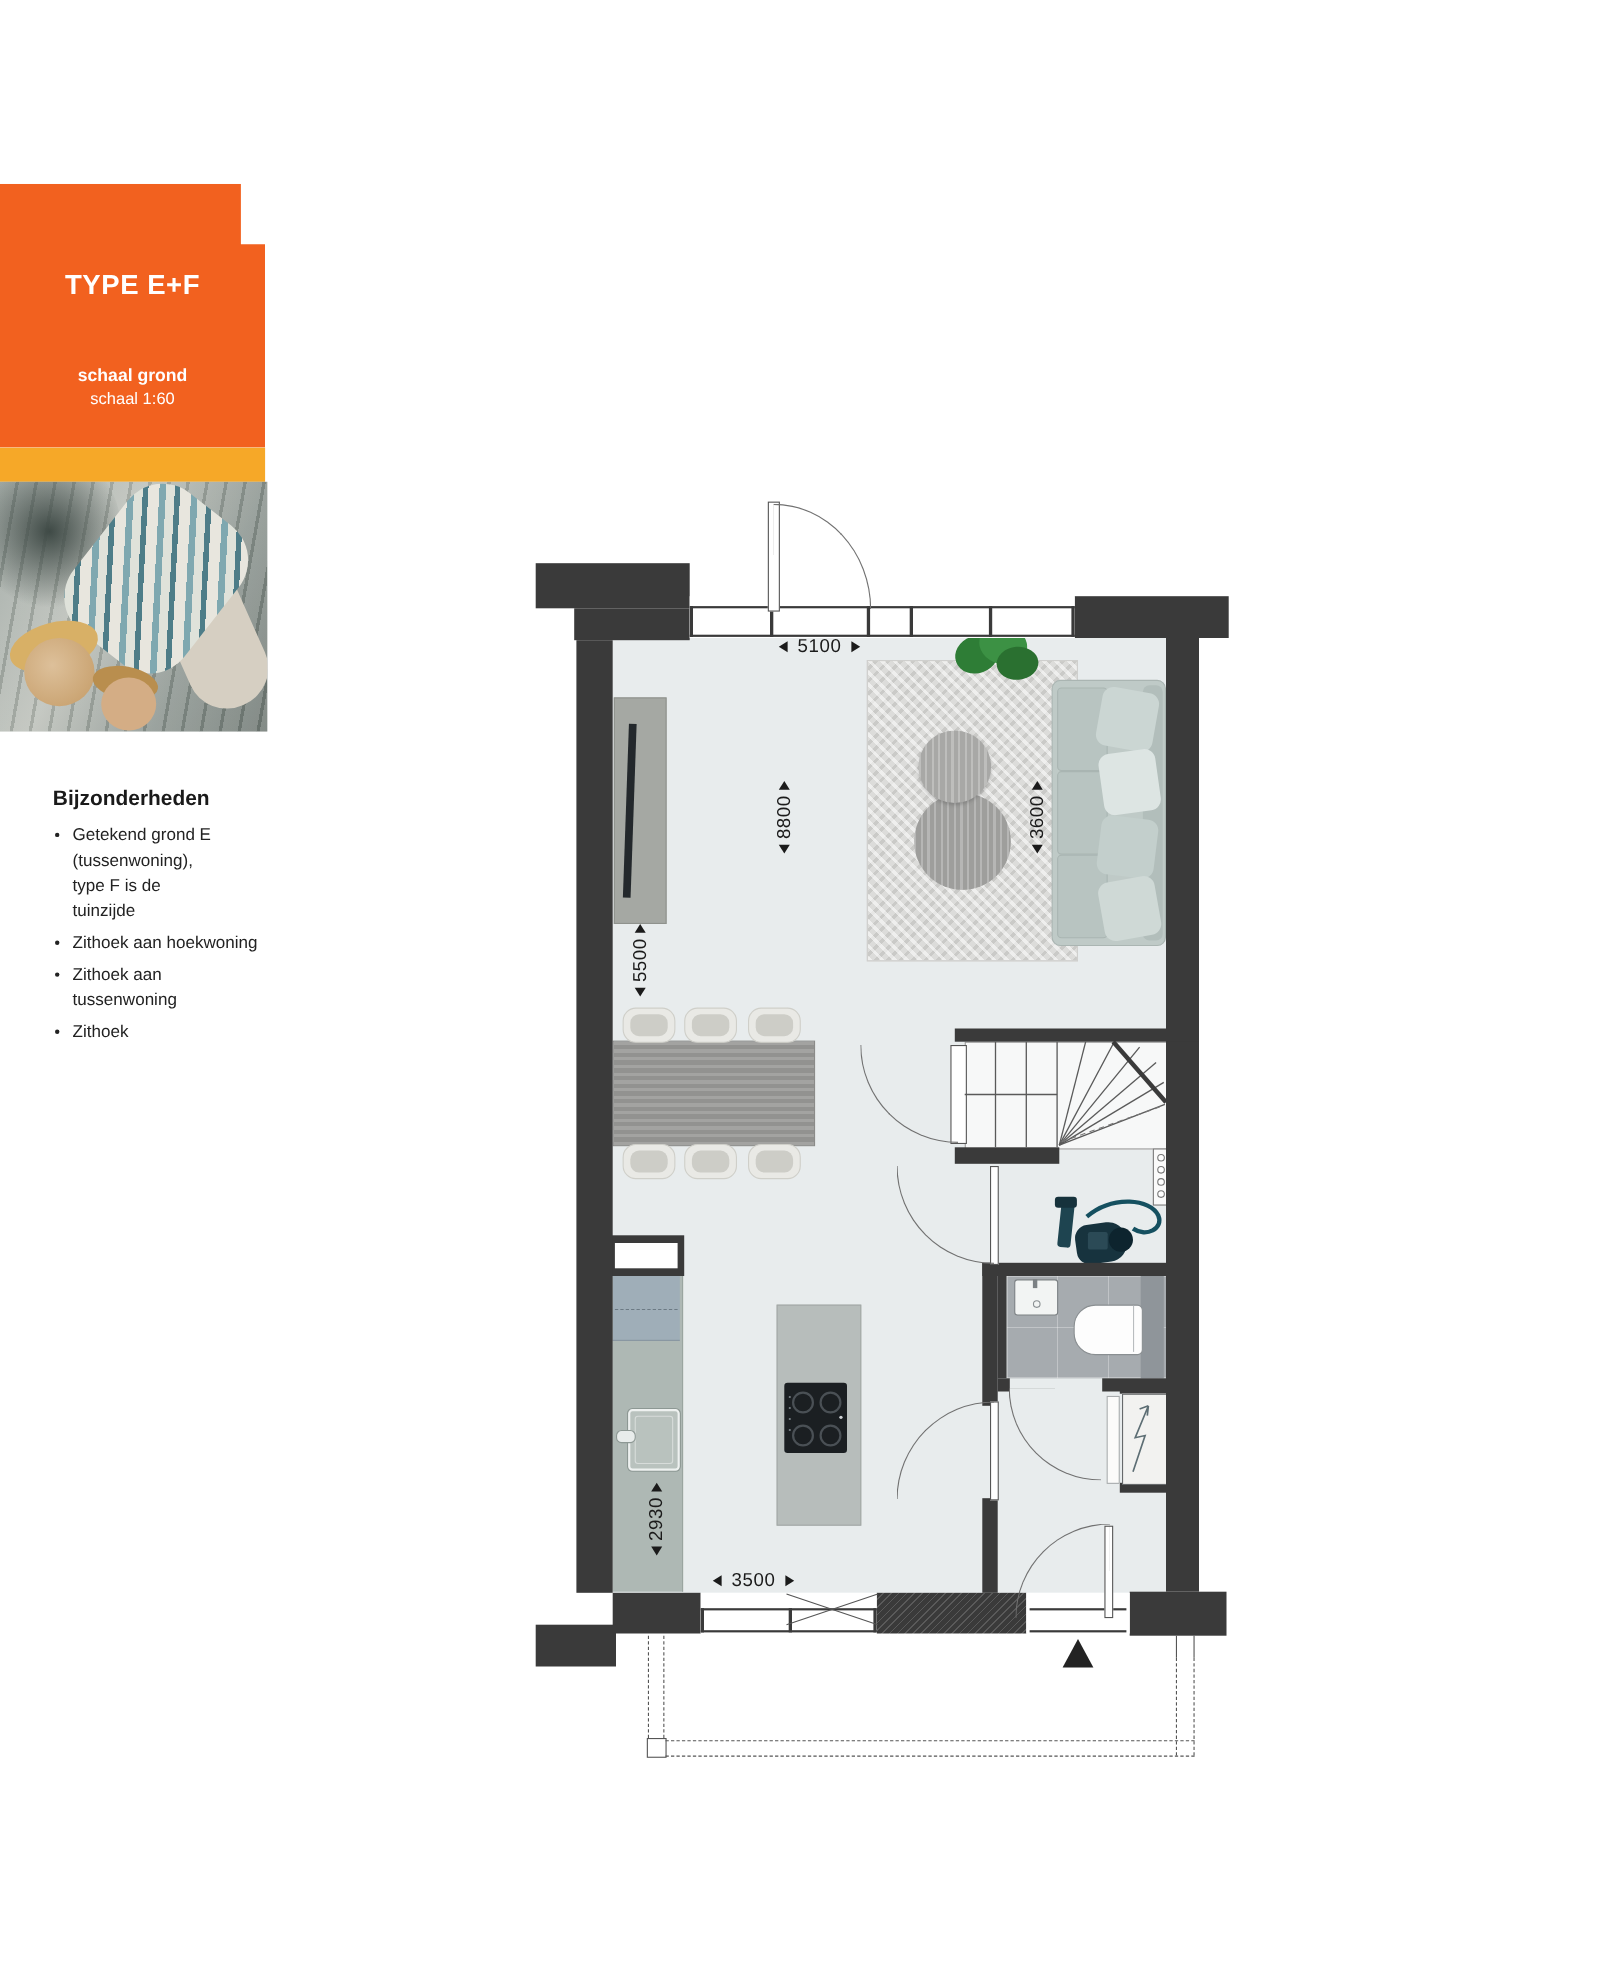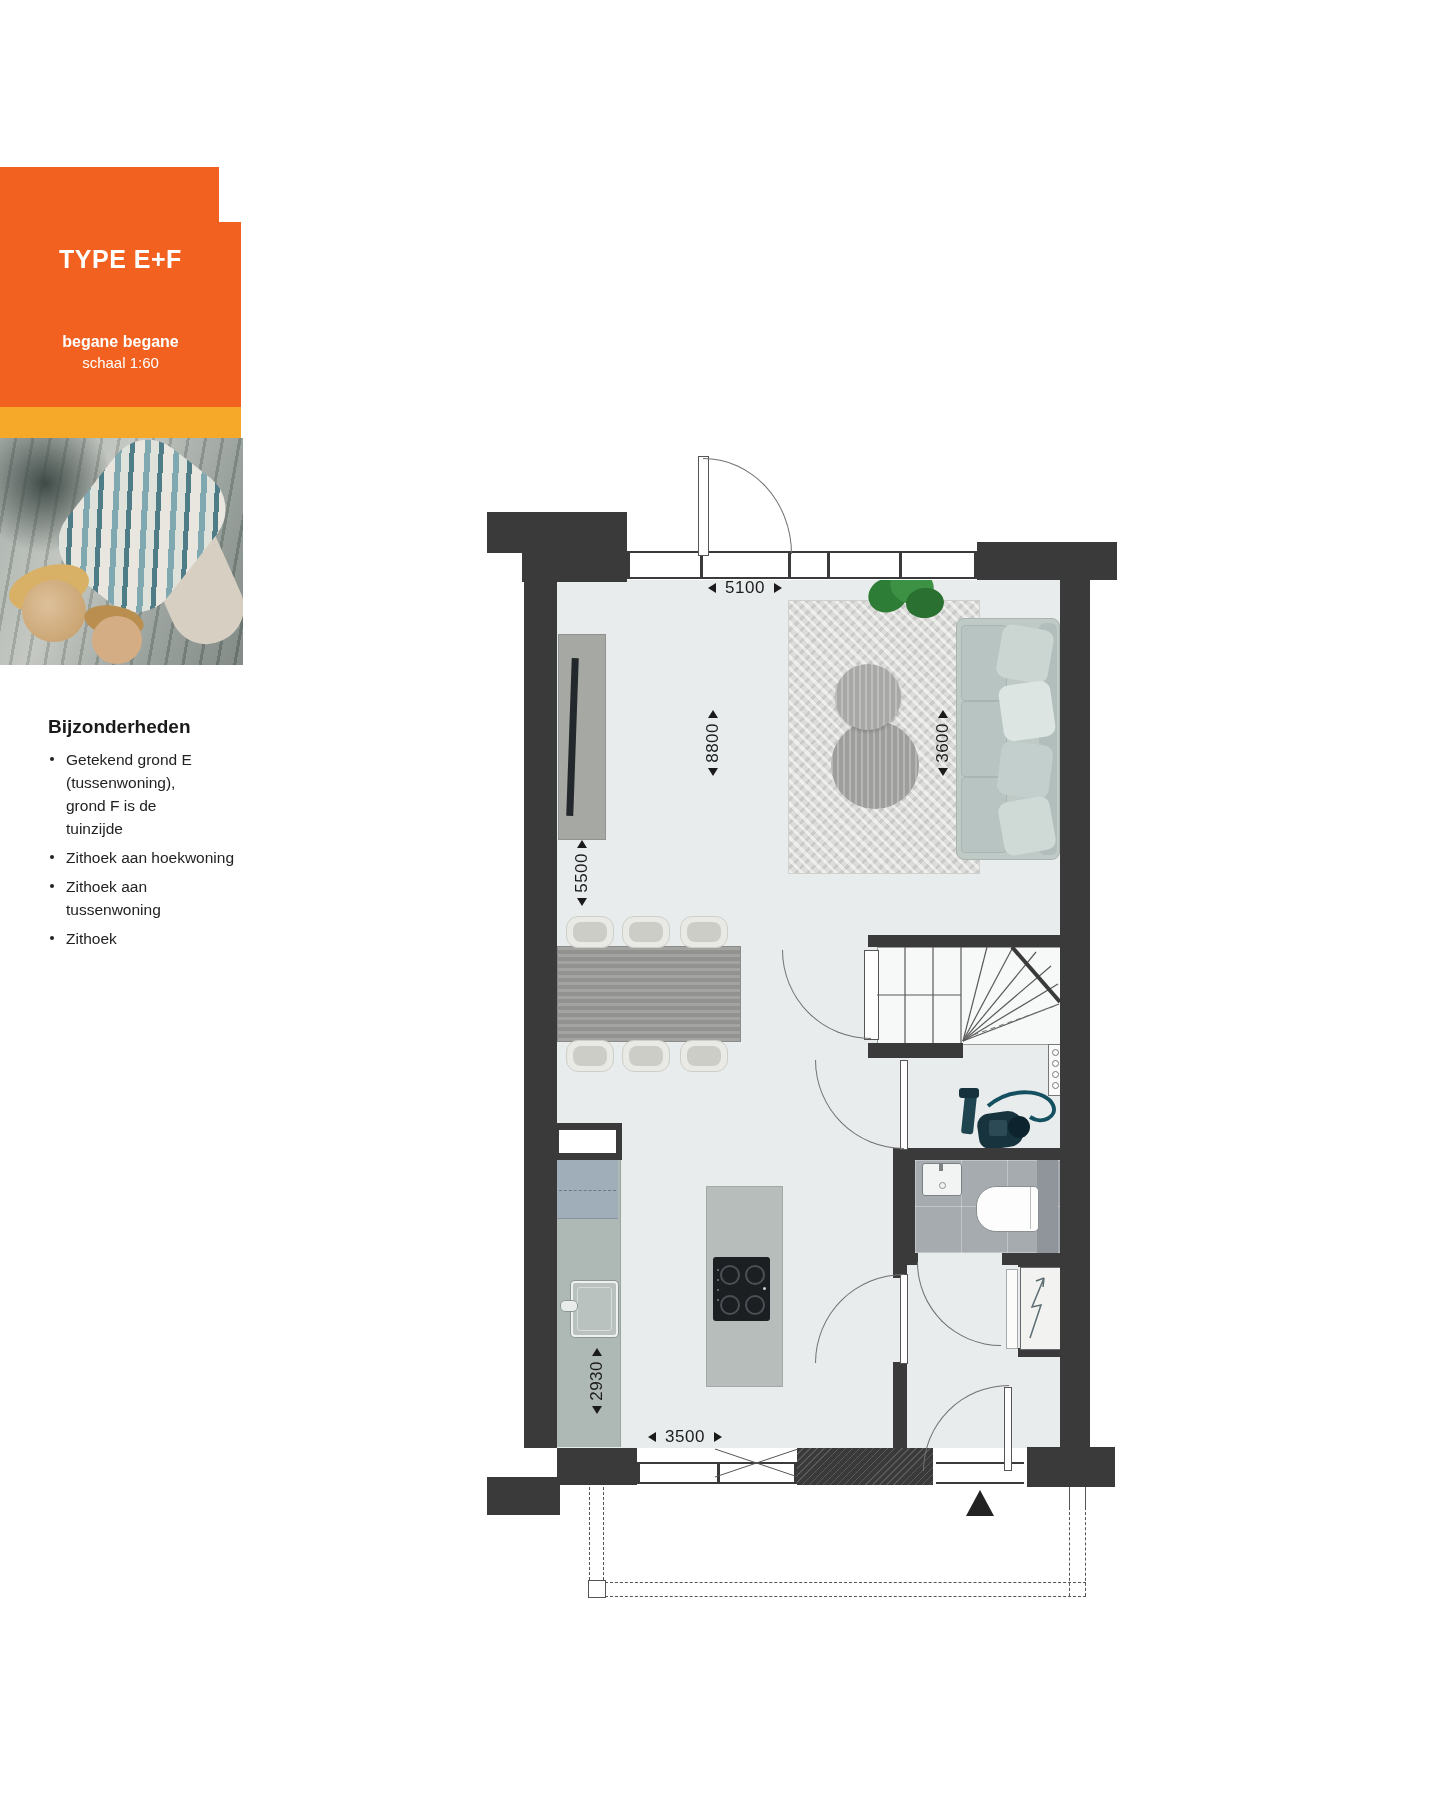--- a/index.html
+++ b/index.html
@@ -53,42 +53,42 @@
   .pillow{position:absolute;border-radius:10px;}
   .burner{position:absolute;border:2px solid #4a5055;border-radius:50%;}
   .rad-dot{position:absolute;width:5px;height:5px;border:1px solid #777;border-radius:50%;background:#fff;}
   .z1{z-index:1}.z2{z-index:2}.z3{z-index:3}.z4{z-index:4}.z5{z-index:5}.z6{z-index:6}
 </style>
 </head>
 <body>
 
 <div class="abs type-card">
   <div class="abs type-title">TYPE E+F</div>
-  <div class="abs floor-label">begane begane</div>
+  <div class="abs floor-label">schaal grond</div>
   <div class="abs scale-label">schaal 1:60</div>
 </div>
 <div class="abs accent-bar"></div>
 <div class="abs photo">
   <div class="planks"></div>
   <div class="shade"></div>
   <div class="sleeve"></div>
   <div class="shirt"></div>
   <div class="hair1"></div>
   <div class="head1"></div>
   <div class="hair2"></div>
   <div class="head2"></div>
 </div>
 
 <div class="abs details-heading">Bijzonderheden</div>
 <div class="abs details-list">
   <div class="d-item">
       <span class="dot"></span>
     <div>Getekend grond E</div>
       <div>(tussenwoning),</div>
-    <div>grond F is de</div>
+    <div>type F is de</div>
       <div>tuinzijde</div>
   </div>
   <div class="d-item">
       <span class="dot"></span>
     <div>Zithoek aan hoekwoning</div>
   </div>
   <div class="d-item">
       <span class="dot"></span>
     <div>Zithoek aan</div>
       <div>tussenwoning</div>

